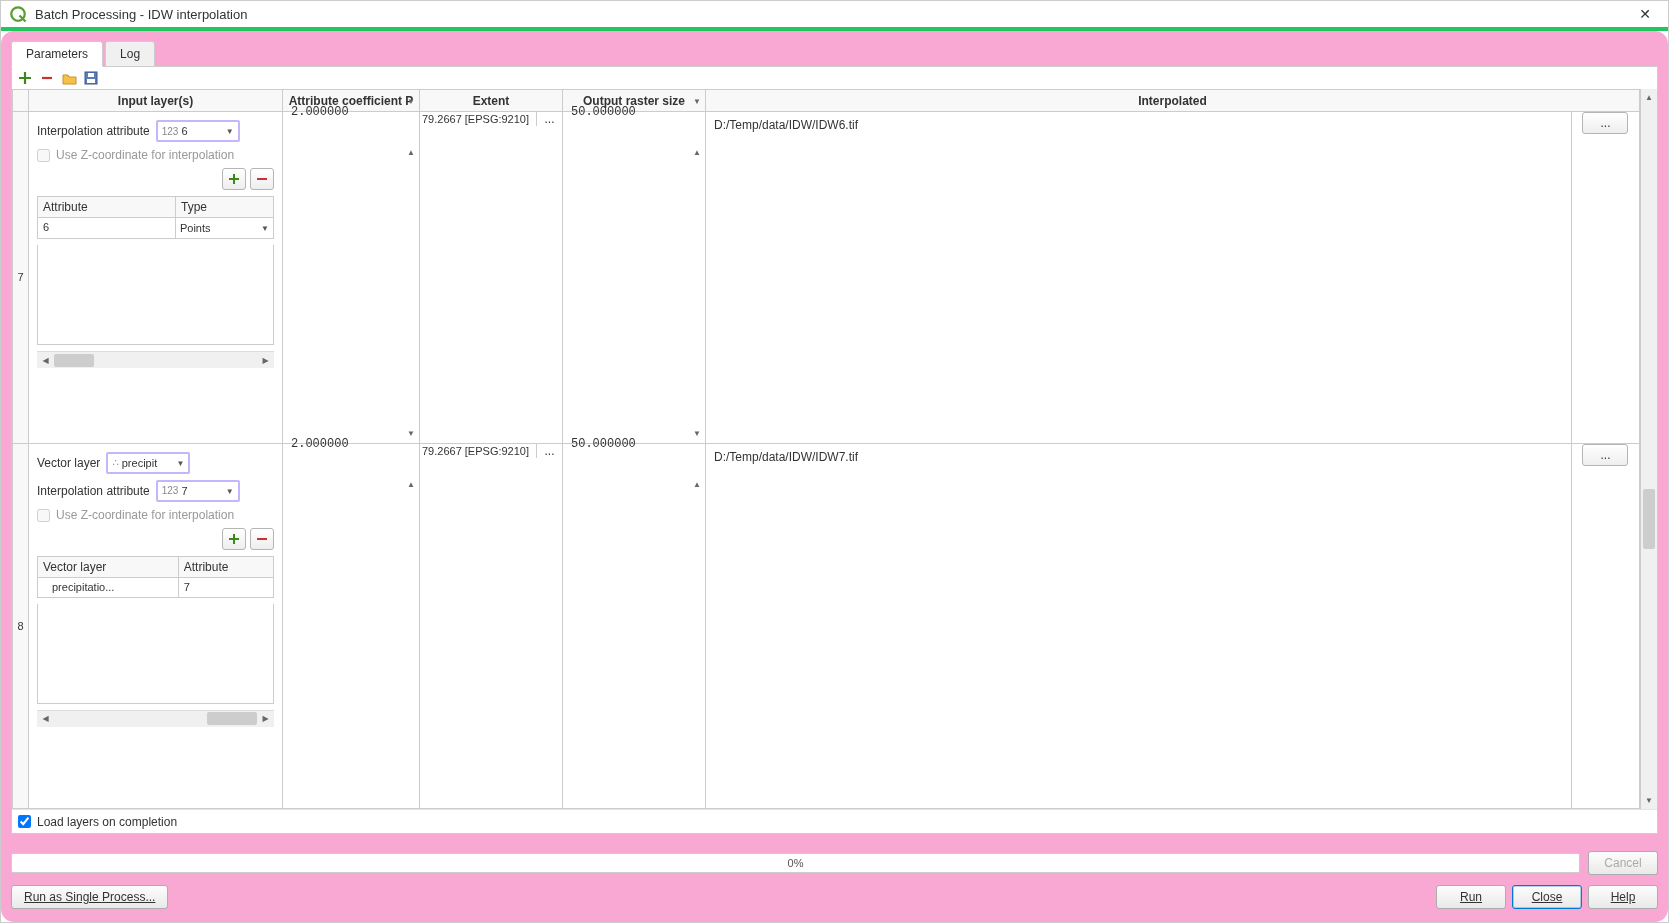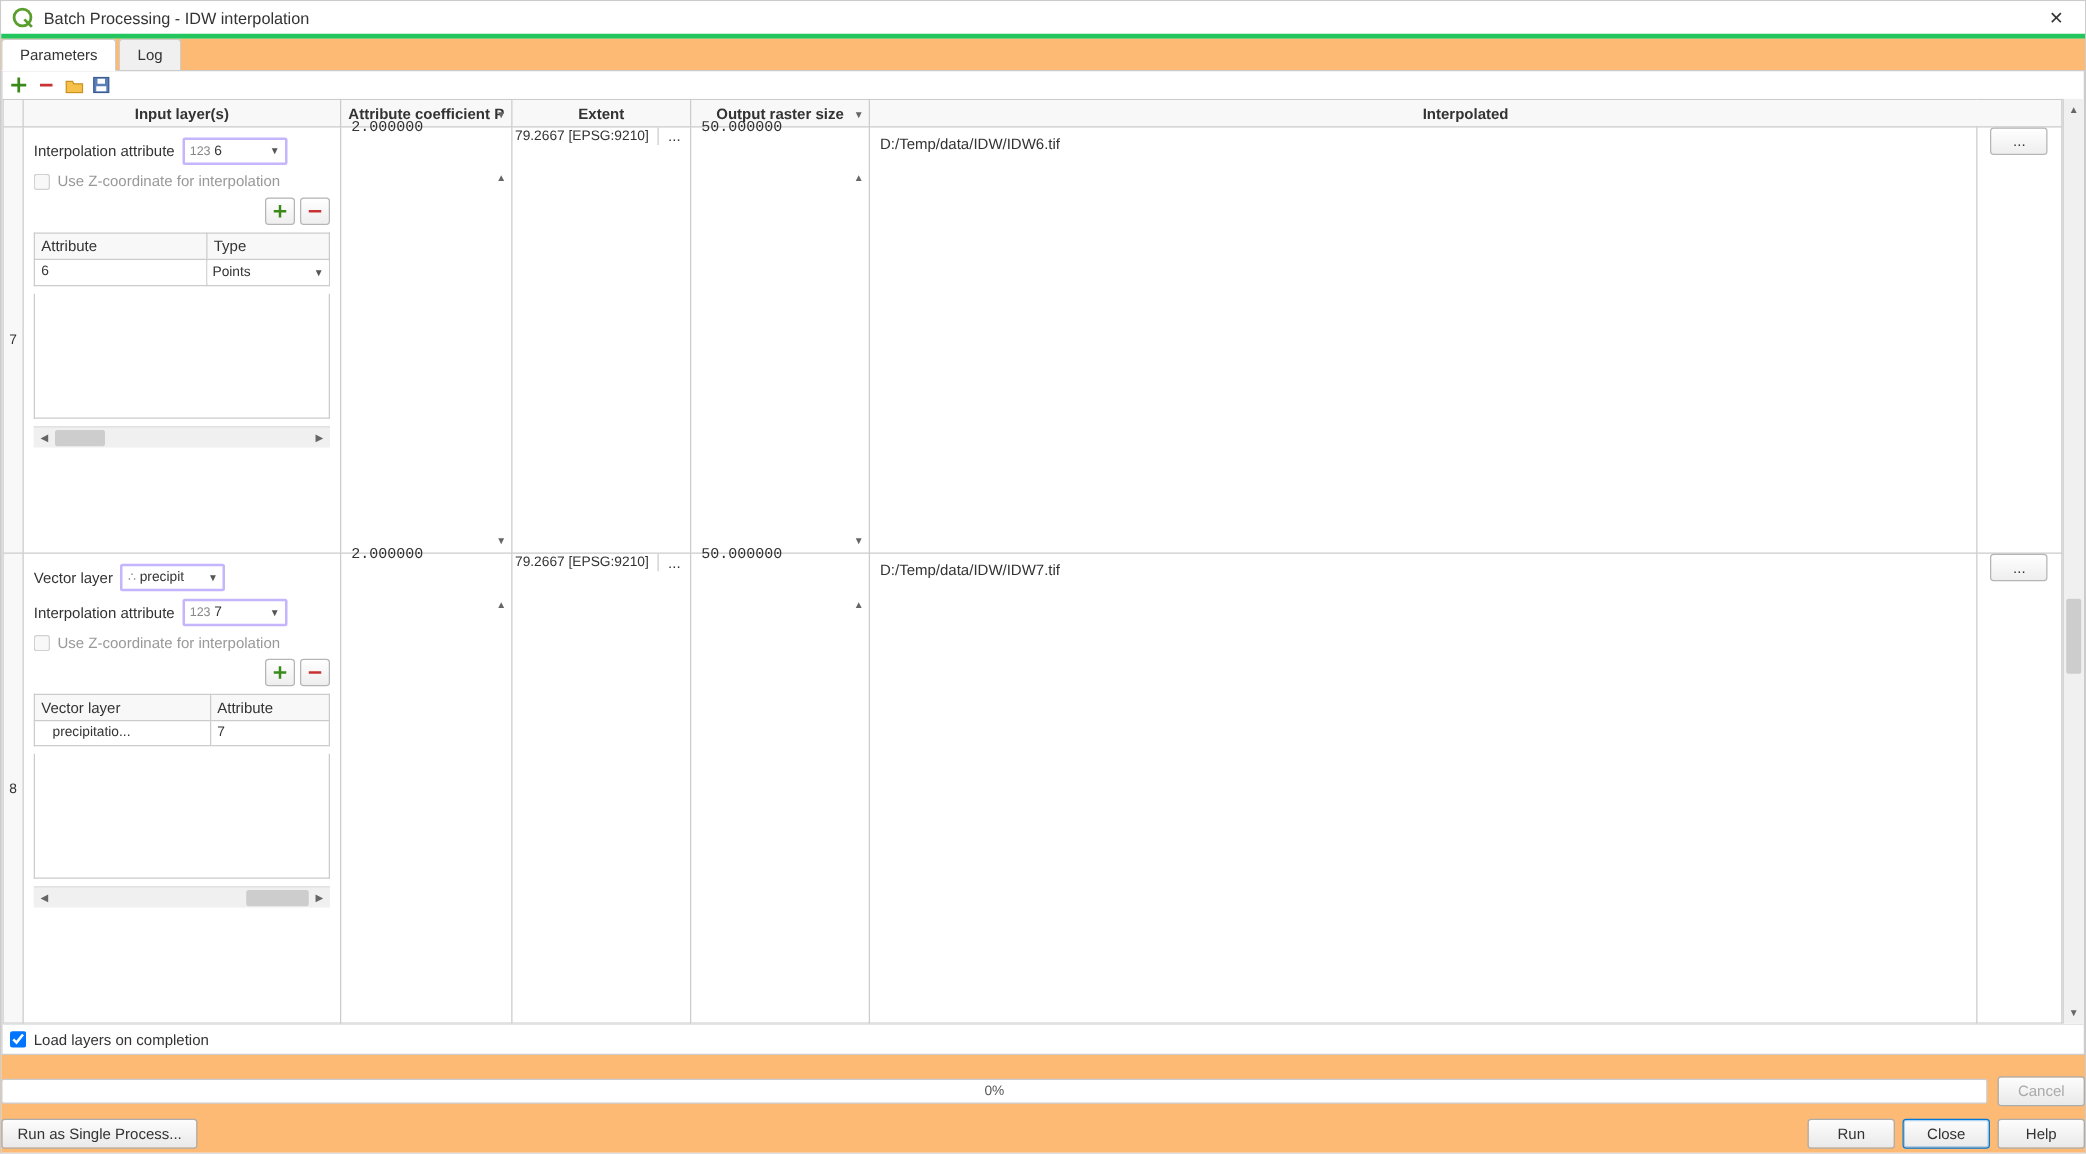--- a/index.html
+++ b/index.html
@@ -3,21 +3,21 @@
 <meta charset="utf-8">
 <style>
 * { box-sizing: border-box; margin: 0; padding: 0; }
 body { font-family: "Segoe UI", Tahoma, sans-serif; font-size: 12px; background: #f0f0f0; color: #333; }
 .window { width: 1669px; height: 923px; background: #fff; border: 1px solid #ccc; display: flex; flex-direction: column; }
 .titlebar { height: 30px; display: flex; align-items: center; padding: 0 8px; background: #fff; border-bottom: 4px solid #22c55e; }
 .titlebar .app-icon { width: 18px; height: 18px; margin-right: 8px; display: flex; align-items: center; justify-content: center; }
 .titlebar .app-icon svg { width: 18px; height: 18px; }
 .titlebar .title { flex: 1; font-size: 13px; }
 .titlebar .close { width: 30px; height: 30px; display: flex; align-items: center; justify-content: center; cursor: pointer; font-size: 14px; color: #333; }
-.content { flex: 1; display: flex; flex-direction: column; background: #fdba74; }
+.content { flex: 1; padding: 10px; display: flex; flex-direction: column; background: #f9a8d4; border-radius: 13px; }
 .tabs { display: flex; height: 26px; }
 .tab { padding: 5px 14px; background: #f0f0f0; border: 1px solid #ccc; border-bottom: none; border-top-left-radius: 3px; border-top-right-radius: 3px; margin-right: 2px; cursor: pointer; font-size: 12px; }
 .tab.active { background: #fff; border-bottom: 1px solid #fff; position: relative; z-index: 2; }
 .tab-body { flex: 1; background: #fff; border: 1px solid #ccc; margin-top: -1px; display: flex; flex-direction: column; overflow: hidden; }
 .toolbar { height: 22px; padding: 2px 4px; display: flex; align-items: center; gap: 4px; }
 .tb-btn { width: 18px; height: 18px; display: flex; align-items: center; justify-content: center; cursor: pointer; }
 .grid-wrap { flex: 1; overflow: hidden; position: relative; display: flex; }
 .grid { flex: 1; border-collapse: collapse; table-layout: fixed; width: 100%; }
 .grid th { background: #f8f8f8; border: 1px solid #ccc; font-weight: bold; font-size: 12px; padding: 3px 4px; text-align: center; height: 22px; }
 .grid td { border: 1px solid #ccc; padding: 0; vertical-align: top; background: #fff; }
@@ -63,21 +63,21 @@
 .grid-vscroll .arrow { position: absolute; left: 0; right: 0; height: 17px; display: flex; align-items: center; justify-content: center; font-size: 8px; color: #666; cursor: pointer; }
 .grid-vscroll .arrow.up { top: 0; }
 .grid-vscroll .arrow.down { bottom: 0; }
 .grid-vscroll .vthumb { position: absolute; left: 2px; right: 2px; top: 400px; height: 60px; background: #cdcdcd; border-radius: 2px; }
 .load-row { height: 24px; padding: 2px 6px; display: flex; align-items: center; gap: 6px; font-size: 12px; border-top: 1px solid #e5e5e5; }
 .progress-row { height: 26px; display: flex; align-items: center; gap: 8px; margin-top: 16px; }
 .progress { flex: 1; height: 20px; border: 1px solid #ccc; border-radius: 2px; background: #fff; display: flex; align-items: center; justify-content: center; font-size: 11px; color: #555; }
 .btn { height: 24px; min-width: 70px; padding: 0 12px; border: 1px solid #adadad; border-radius: 3px; background: linear-gradient(#fdfdfd,#e9e9e9); font-size: 12px; cursor: pointer; display: flex; align-items: center; justify-content: center; }
 .btn.disabled { color: #aaa; cursor: default; }
 .btn.focus { border: 1px solid #0078d7; box-shadow: 0 0 0 1px rgba(0,120,215,.3) inset; }
-.bottom-row { height: 30px; display: flex; align-items: center; justify-content: space-between; margin-top: 6px; }
+.bottom-row { height: 30px; display: flex; align-items: center; justify-content: space-between; margin-top: 6px; text-decoration: underline; }
 .bottom-row .right { display: flex; gap: 6px; }
 svg { display: block; }
 </style>
 </head>
 <body>
 
 <div class="window">
   <div class="titlebar">
     <span class="app-icon">
       <svg viewBox="0 0 24 24">

